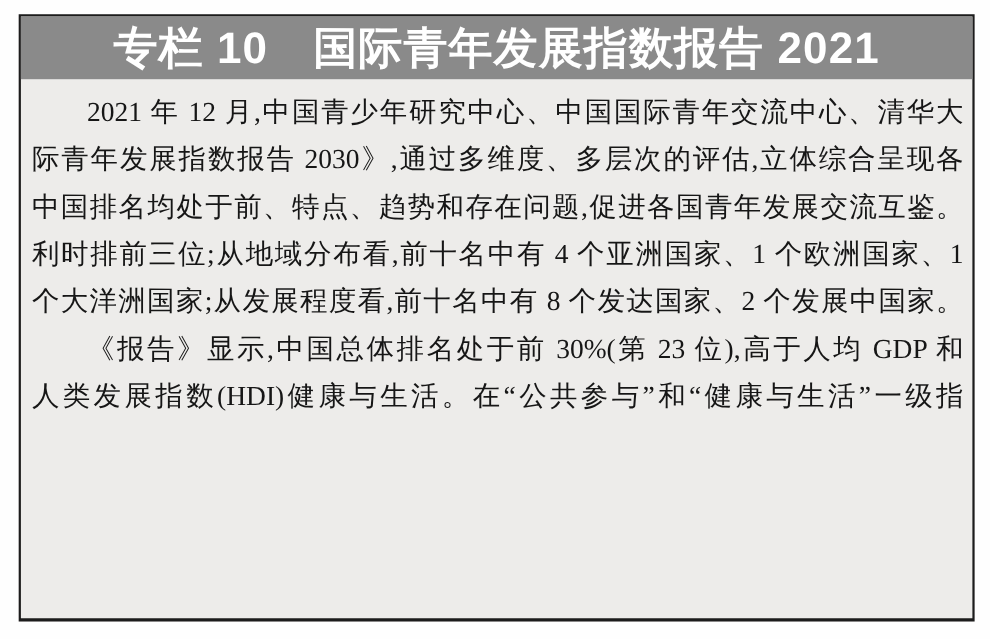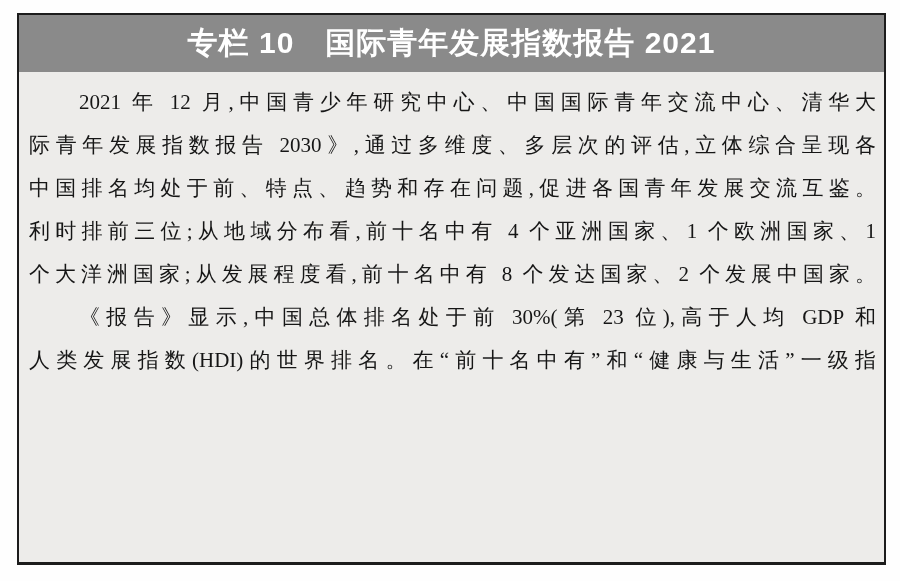--- a/index.html
+++ b/index.html
@@ -30,28 +30,28 @@
     height: 57px;
     background: #8a8a8a;
     display: flex;
     align-items: center;
     justify-content: center;
   }
   .panel-title {
     color: #ffffff;
     font-family: "Liberation Sans", "DejaVu Sans", sans-serif;
     font-weight: 700;
-    font-size: 30px;
+    font-size: 40px;
     letter-spacing: 1px;
     white-space: pre;
   }
   .panel-body {
     padding: 9px 8px 0 10px;
     color: #161616;
-    font-size: 21px;
+    font-size: 25px;
   }
   .text-line {
     height: 43px;
     line-height: 43px;
     overflow: hidden;
     white-space: nowrap;
   }
   .text-line.justify {
     white-space: normal;
     text-align: justify;
@@ -69,16 +69,16 @@
     <div class="panel-header">
       <span class="panel-title">专栏 10　国际青年发展指数报告 2021</span>
     </div>
     <div class="panel-body">
       <div class="text-line justify indent">2021 年 12 月,中国青少年研究中心、中国国际青年交流中心、清华大</div>
       <div class="text-line justify">际青年发展指数报告 2030》,通过多维度、多层次的评估,立体综合呈现各</div>
       <div class="text-line justify">中国排名均处于前、特点、趋势和存在问题,促进各国青年发展交流互鉴。</div>
       <div class="text-line justify">利时排前三位;从地域分布看,前十名中有 4 个亚洲国家、1 个欧洲国家、1</div>
       <div class="text-line justify">个大洋洲国家;从发展程度看,前十名中有 8 个发达国家、2 个发展中国家。</div>
       <div class="text-line justify indent">《报告》显示,中国总体排名处于前 30%(第 23 位),高于人均 GDP 和</div>
-      <div class="text-line justify">人类发展指数(HDI)的世界排名。在“前十名中有”和“健康与生活”一级指</div>
+      <div class="text-line justify">人类发展指数(HDI)健康与生活。在“公共参与”和“健康与生活”一级指</div>
     </div>
   </div>
 </div>
 
 </body></html>

